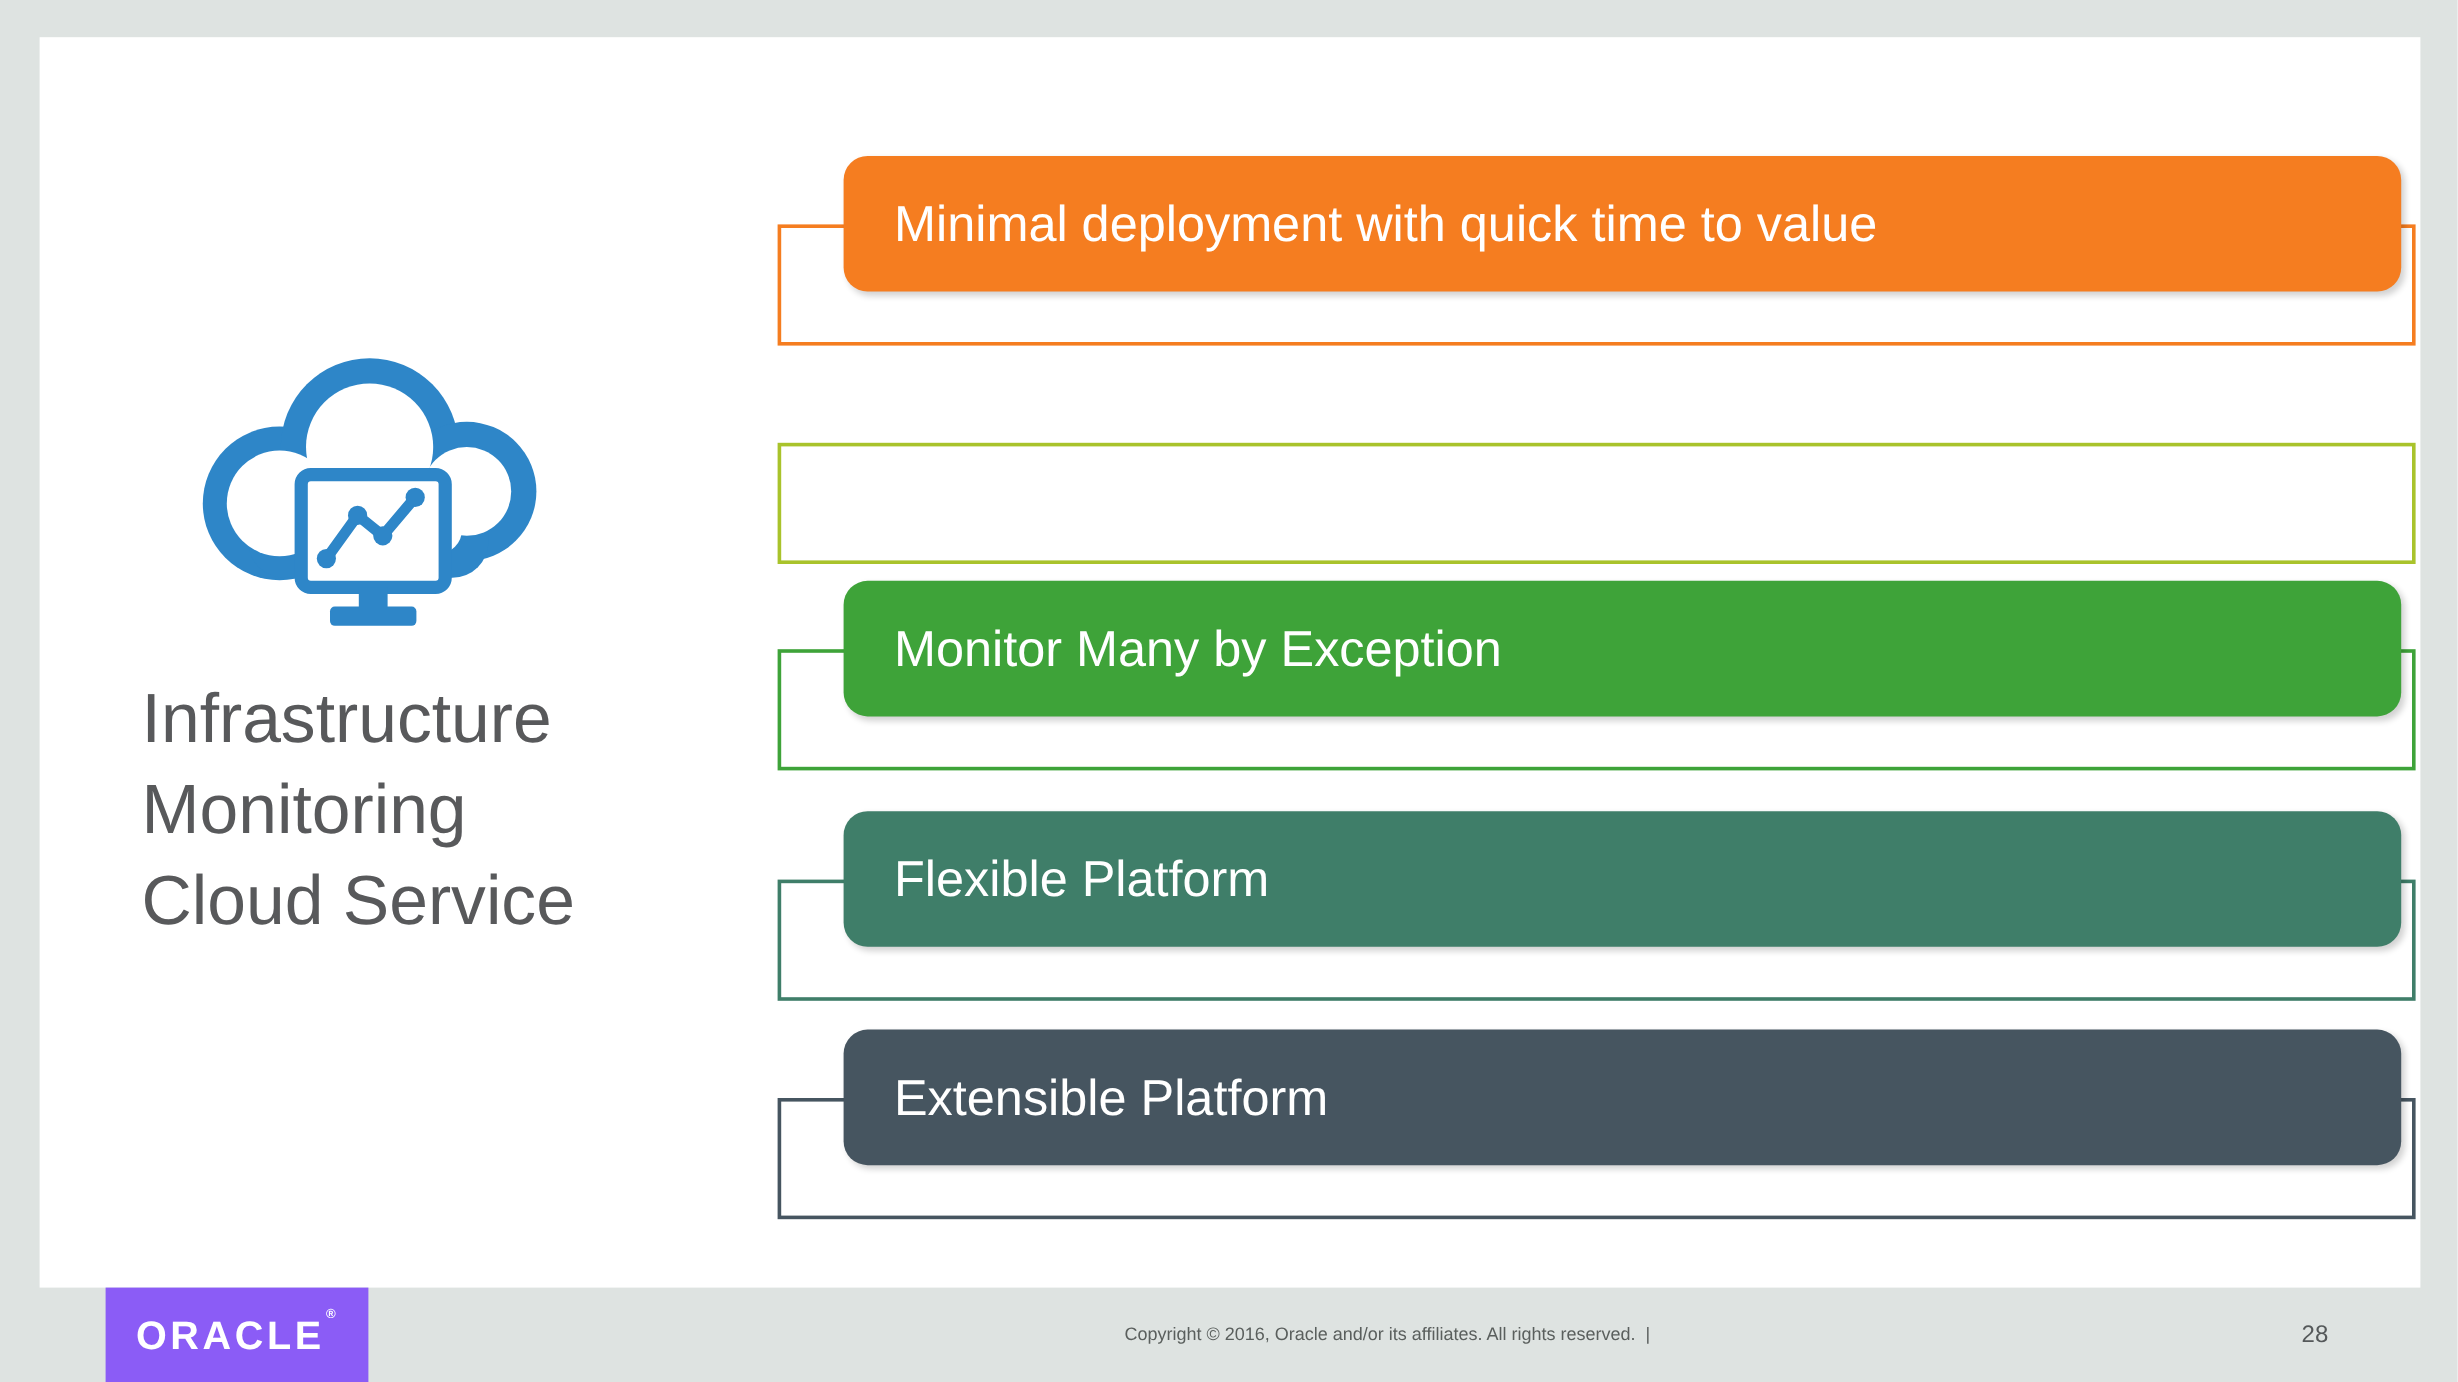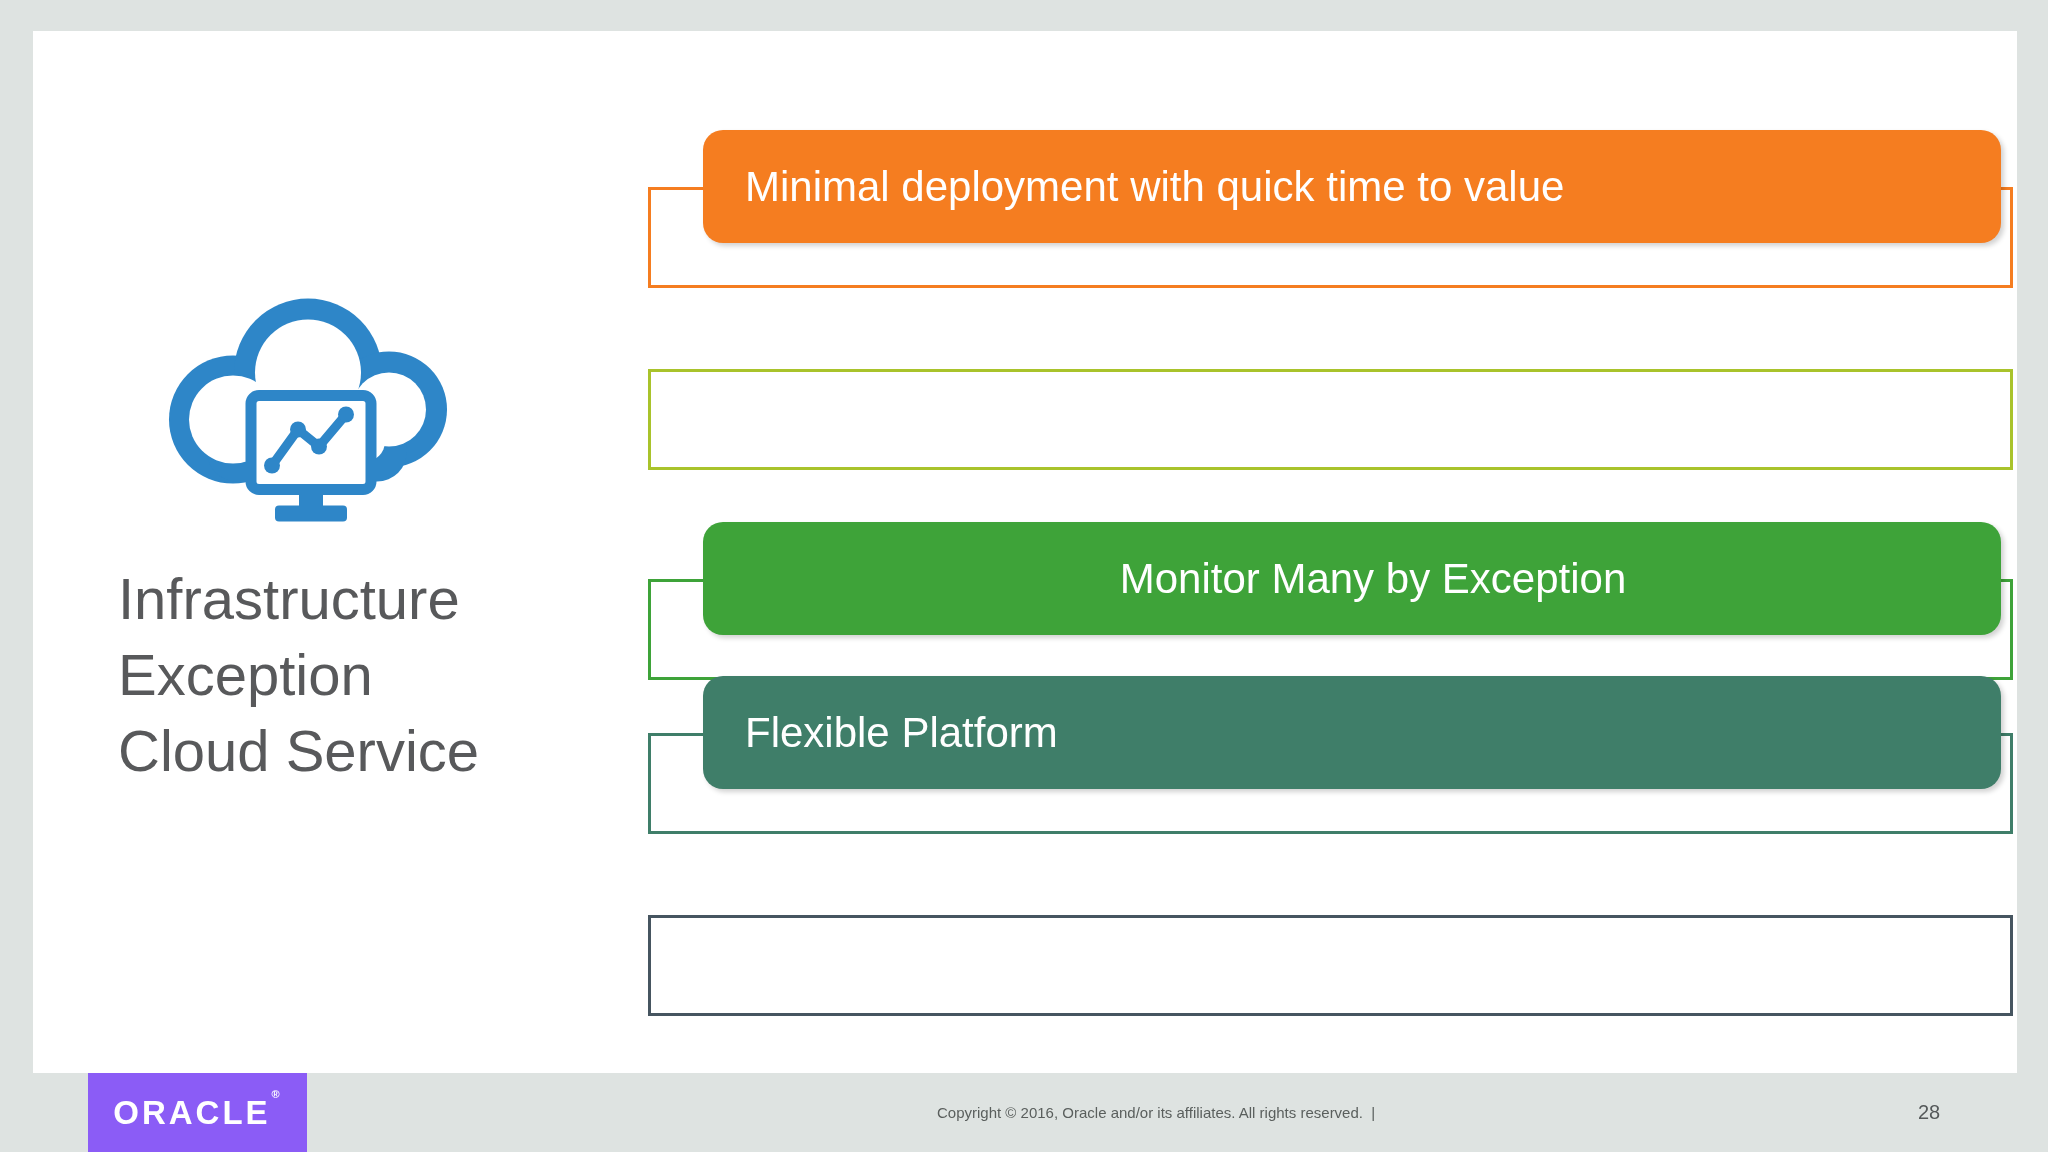--- a/index.html
+++ b/index.html
@@ -85,48 +85,51 @@
         <circle cx="174" cy="177" r="8" fill="#2e86c8"></circle>
         <circle cx="201" cy="145" r="8" fill="#2e86c8"></circle>
         <rect x="154" y="220" width="24" height="20" fill="#2e86c8"></rect>
         <rect x="130" y="236" width="72" height="16" rx="4" fill="#2e86c8"></rect>
       </g>
     </svg>
   </div>
 
   <div class="title">
     <div>Infrastructure</div>
-    <div>Exception</div>
+    <div>Monitoring</div>
     <div>Cloud Service</div>
   </div>
 
   <div class="rows" id="rows">
       <div class="feature-row" style="top: 99px;">
       <div class="bracket" style="border-color: rgb(245, 125, 32);"></div>
       <div class="bar" style="background: rgb(245, 125, 32);">
         <span>Minimal deployment with quick time to value</span>
       </div>
     </div>
       <div class="feature-row" style="top: 281px;">
       <div class="bracket" style="border-color: rgb(169, 195, 43);"></div>
     </div>
-      <div class="feature-row" style="top: 491px; text-align: center;">
+      <div class="feature-row" style="top: 453px;">
       <div class="bracket" style="border-color: rgb(62, 163, 57);"></div>
       <div class="bar" style="background: rgb(62, 163, 57);">
         <span>Monitor Many by Exception</span>
       </div>
     </div>
       <div class="feature-row" style="top: 645px;">
       <div class="bracket" style="border-color: rgb(63, 126, 105);"></div>
       <div class="bar" style="background: rgb(63, 126, 105);">
         <span>Flexible Platform</span>
       </div>
     </div>
       <div class="feature-row" style="top: 827px;">
       <div class="bracket" style="border-color: rgb(70, 85, 96);"></div>
+      <div class="bar" style="background: rgb(70, 85, 96);">
+        <span>Extensible Platform</span>
+      </div>
     </div>
     </div>
 
 </div>
 
 <div class="logo-block">
   <span class="logo-text"><span>ORACLE</span><sup>®</sup></span>
 </div>
 <div class="copyright">Copyright © 2016, Oracle and/or its affiliates. All rights reserved.  |</div>
 <div class="page-number">28</div>

